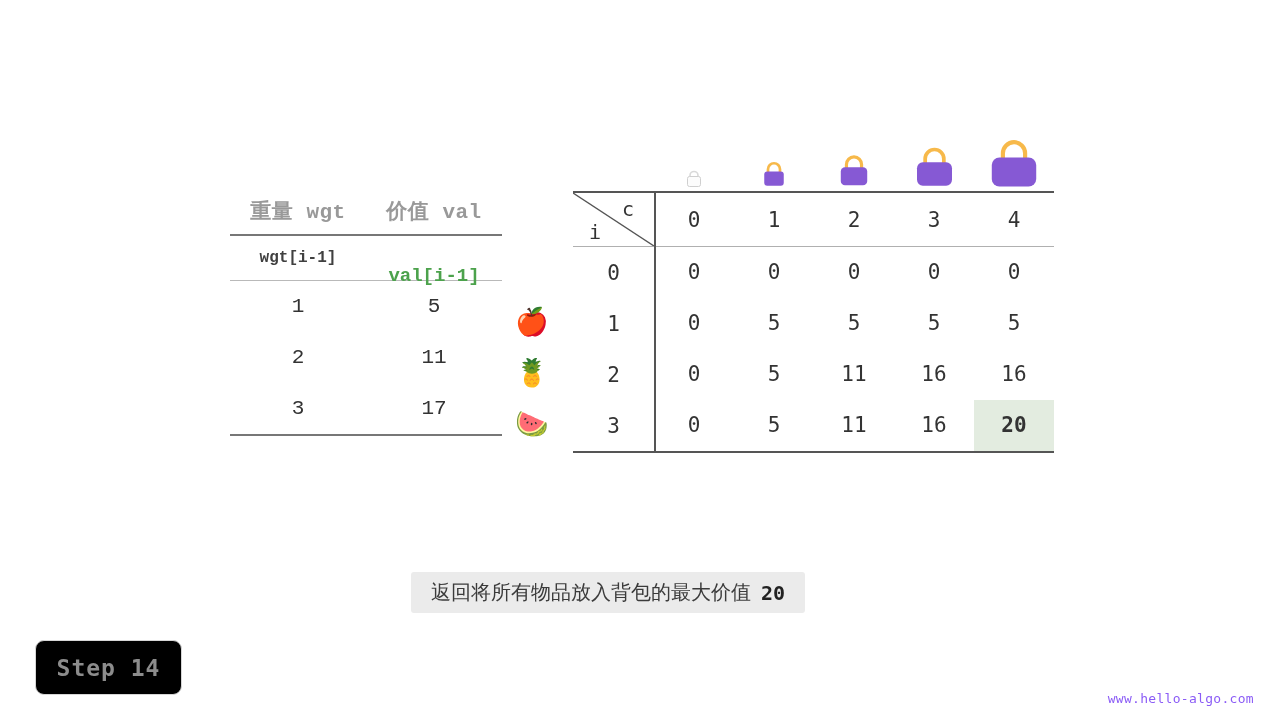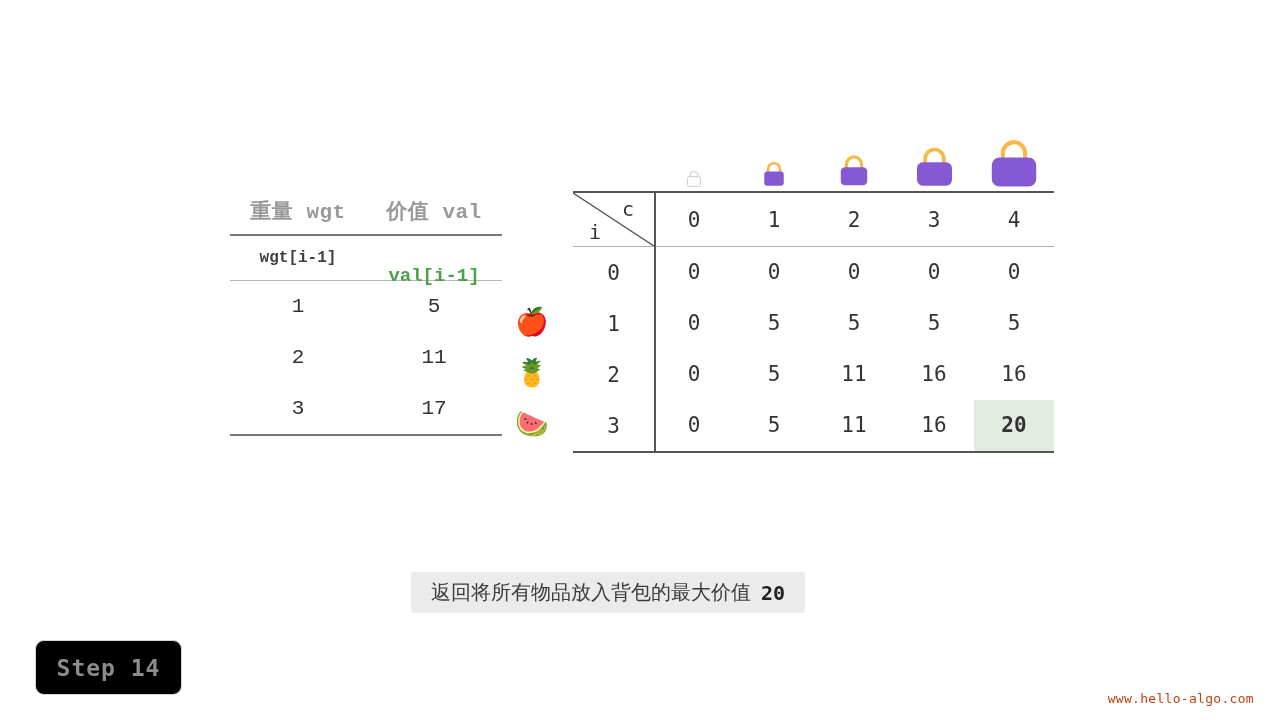--- a/index.html
+++ b/index.html
@@ -251,21 +251,21 @@
     letter-spacing: 1px;
     color: #8c8c8c;
   }
 
   
   #watermark {
     position: absolute;
     right: 26px;
     bottom: 14px;
     font-size: 13px;
-    color: #c2410c;
+    color: #8b5cf6;
     letter-spacing: 0.3px;
     margin-top: 44px;
   }
 </style>
 </head>
 <body>
 
 <div id="items-table">
   <div class="it-row it-head">
     <div class="it-c">重量 wgt</div>

